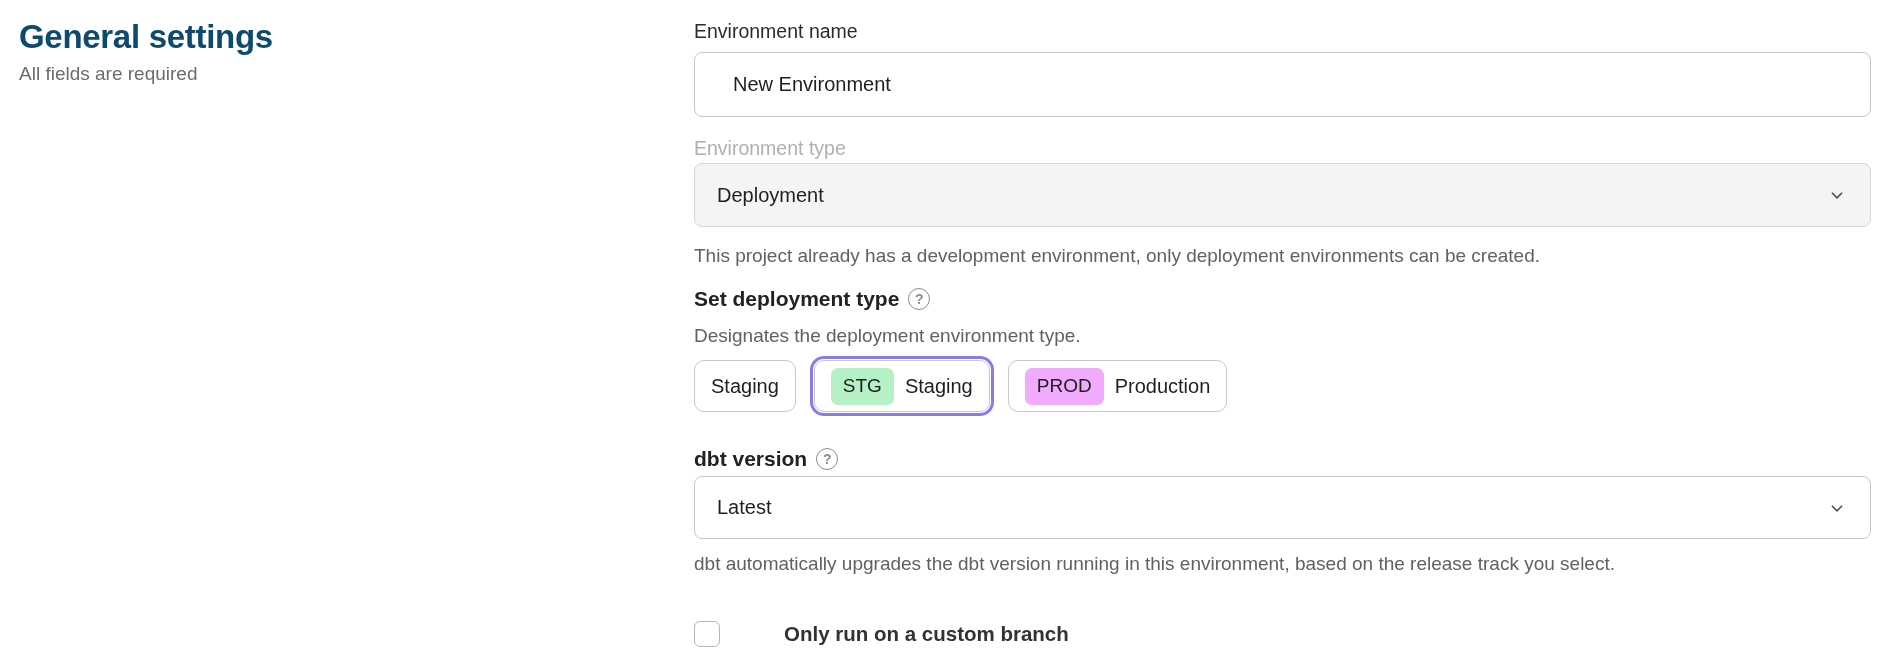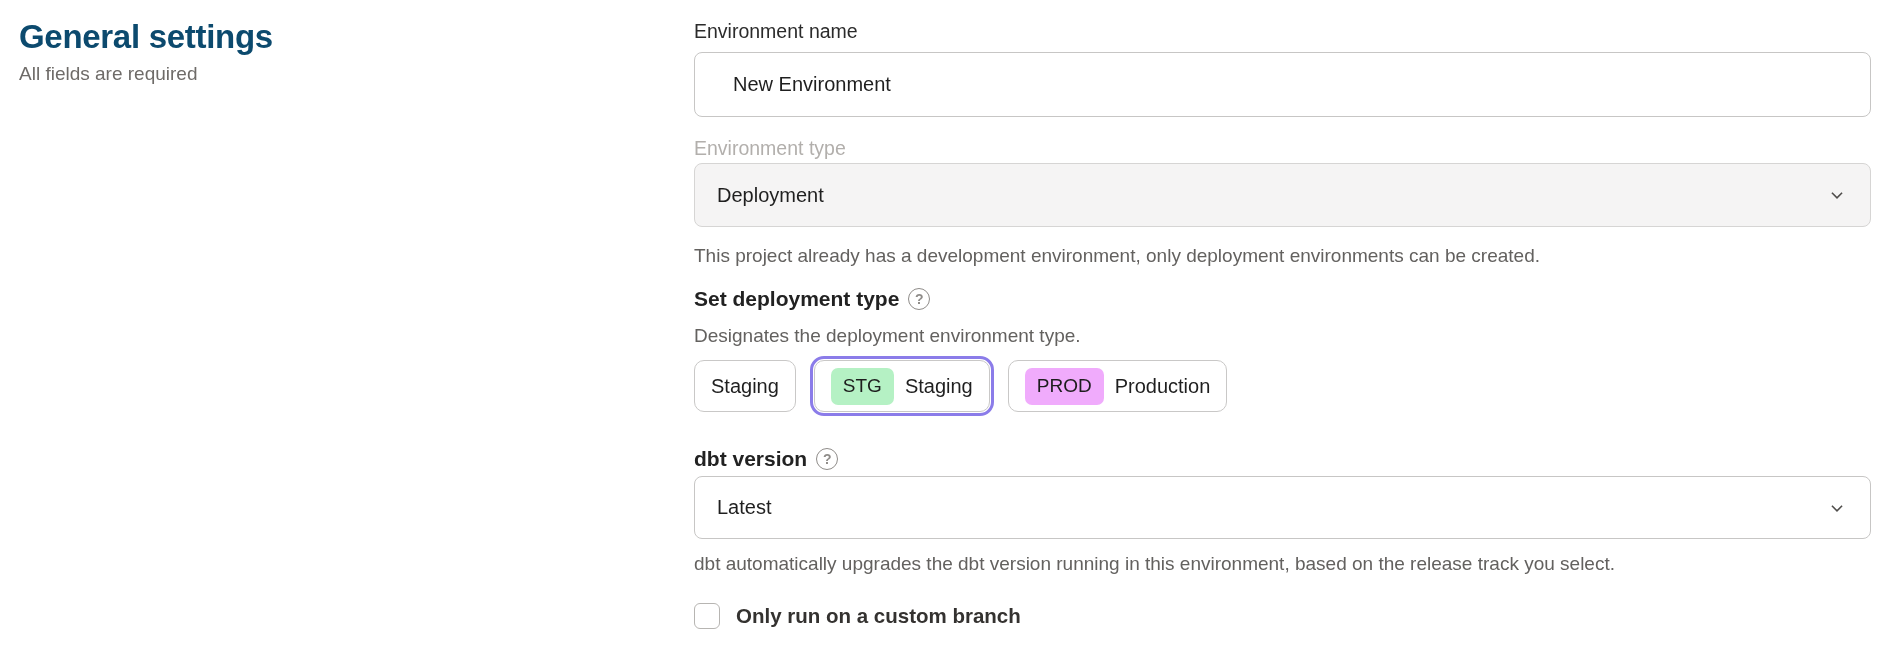--- a/index.html
+++ b/index.html
@@ -87,21 +87,21 @@
   }
   .badge {
     display: inline-flex; align-items: center; height: 37px;
     padding: 0 12px; border-radius: 7px; font-size: 19px; font-weight: 500;
     color: #1d1d1d;
     text-align: right;
   }
   .badge.green { background: #b5f1c4; }
   .badge.blue  { background: #f0abfc; }
 
-  .check-row { margin-top: 26px; display: flex; align-items: center; }
+  .check-row { margin-top: 44px; display: flex; align-items: center; gap: 48px; }
   .checkbox {
     appearance: none; -webkit-appearance: none;
     width: 26px; height: 26px; border: 1.6px solid #b7b5b2; border-radius: 6px;
     background: #ffffff; cursor: pointer; flex: 0 0 auto;
   }
   .check-label {
     margin-left: 16px; font-size: 20.5px; font-weight: 600; color: #343230;
     cursor: pointer;
   }
 </style>

